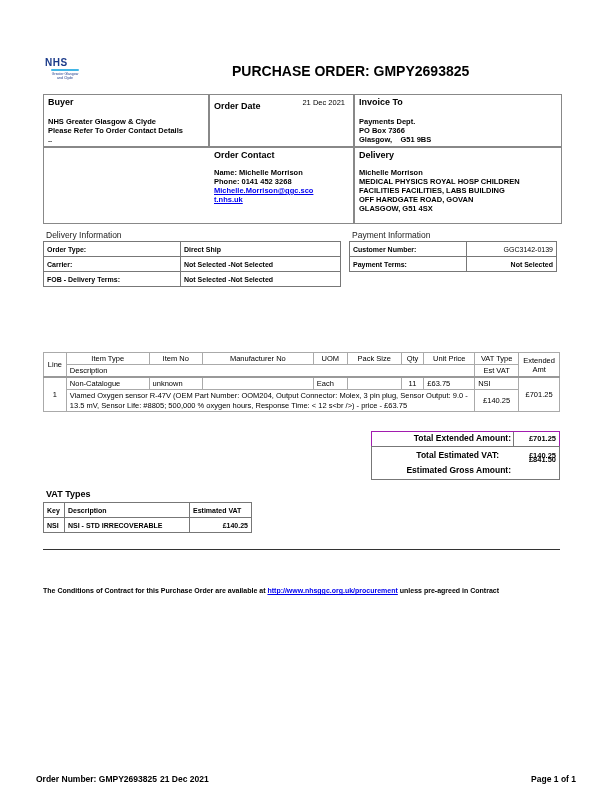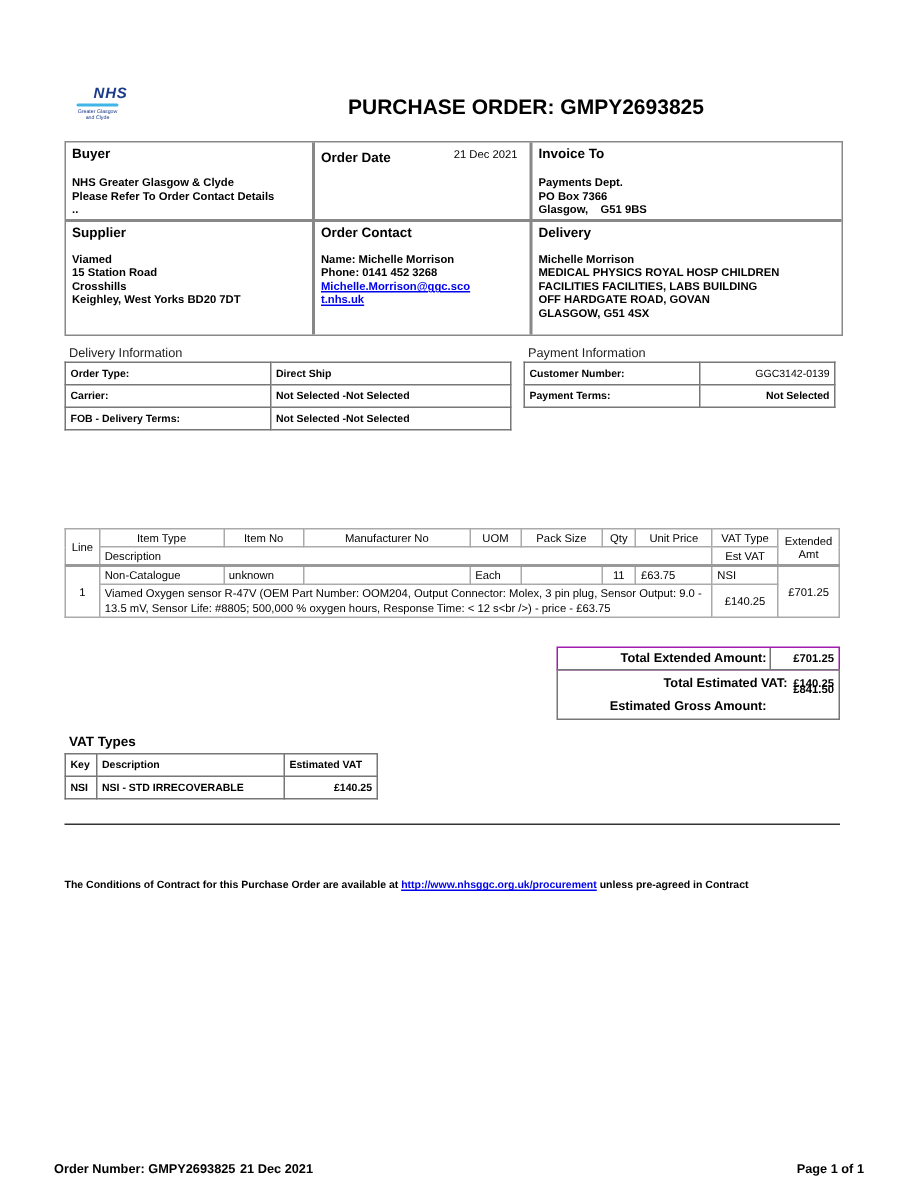--- a/index.html
+++ b/index.html
@@ -3,21 +3,21 @@
 <meta charset="utf-8">
 <style>
   html, body { margin:0; padding:0; background:#fff; }
   body { width:612px; height:792px; position:relative; overflow:hidden;
          font-family:"Liberation Sans", sans-serif; color:#000; }
   .abs { position:absolute; }
   .link { color:#0000ee; text-decoration:underline; }
 
   
   #logo { left:45px; top:57px; width:40px; }
-  #logo .nhs { font-weight:bold; font-style:italic; font-size:10px; color:#1a3a8a; text-align:right; letter-spacing:0.5px; }
+  #logo .nhs { font-weight:bold; font-size:10px; color:#1a3a8a; text-align:left; letter-spacing:0.5px; }
   #logo .swoosh { height:2px; background:#41b6e6; margin:1px 6px; border-radius:2px; }
   #logo .sub { font-size:3.5px; color:#1a3a8a; text-align:center; line-height:4px; }
 
   #title { left:232px; top:63px; font-size:14px; font-weight:bold; }
 
   
   #topgrid { left:43px; top:94px; width:517px; height:128px; border:1px solid #888; }
   .cell { position:absolute; border-right:2px solid #888; box-sizing:border-box; }
   .cell .hdr { font-size:9px; font-weight:bold; margin:2px 4px; }
   .cell .txt { font-size:7.5px; line-height:9px; font-weight:bold; margin:0 4px; }
@@ -64,28 +64,20 @@
     <span style="position:absolute;right:8px;top:3px;font-size:7.5px;">21 Dec 2021</span>
   </div>
   <div class="cell" style="left:311px;top:0;width:206px;height:51px;border-right:none;">
     <div class="hdr">Invoice To</div>
     <div style="height:8px"></div>
     <div class="txt">Payments Dept.</div>
     <div class="txt">PO Box 7366</div>
     <div class="txt" style="white-space:pre">Glasgow,    G51 9BS</div>
   </div>
   <div class="rowline" style="top:51px;"></div>
-  <div class="cell" style="left:0;top:53px;width:166px;height:75px;">
-    <div class="hdr">Supplier</div>
-    <div style="height:6px"></div>
-    <div class="txt">Viamed</div>
-    <div class="txt">15 Station Road</div>
-    <div class="txt">Crosshills</div>
-    <div class="txt">Keighley, West Yorks BD20 7DT</div>
-  </div>
   <div class="cell" style="left:166px;top:53px;width:145px;height:75px;">
     <div class="hdr">Order Contact</div>
     <div style="height:6px"></div>
     <div class="txt">Name: Michelle Morrison</div>
     <div class="txt">Phone: 0141 452 3268</div>
     <div class="txt link">Michelle.Morrison@ggc.sco</div>
     <div class="txt link">t.nhs.uk</div>
   </div>
   <div class="cell" style="left:311px;top:53px;width:206px;height:75px;border-right:none;">
     <div class="hdr">Delivery</div>
@@ -166,21 +158,21 @@
   </tr>
 </tbody>
   </table>
 
 <div class="abs" style="left:371px;top:431px;width:187px;height:14px;border:1px solid #a21caf;">
   <span class="tot abs" style="right:48px;top:1px;">Total Extended Amount:</span>
   <span class="abs" style="left:141px;top:0;width:1px;height:14px;background:#777;"></span>
   <span class="abs" style="right:3px;top:2px;font-size:7.5px;font-weight:bold;">£701.25</span>
 </div>
 <div class="abs" style="left:371px;top:446px;width:187px;height:32px;border:1px solid #777;">
-  <span class="tot abs" style="right:34px;top:3px;">Total Estimated VAT:</span>
+  <span class="tot abs" style="right:60px;top:3px;">Total Estimated VAT:</span>
   <span class="abs" style="right:3px;top:4px;font-size:7.5px;font-weight:bold;">£140.25</span>
   <span class="tot abs" style="right:48px;top:18px;">Estimated Gross Amount:</span>
   <span class="abs" style="right:3px;top:8px;font-size:7.5px;font-weight:bold;">£841.50</span>
 </div>
 
 <div class="abs" style="left:46px;top:489px;font-size:9px;font-weight:bold;">VAT Types</div>
 <table class="abs vat" style="left:43px;top:502px;width:209px;">
   <tbody>
       <tr>
     <td style="width:14px">Key</td>

